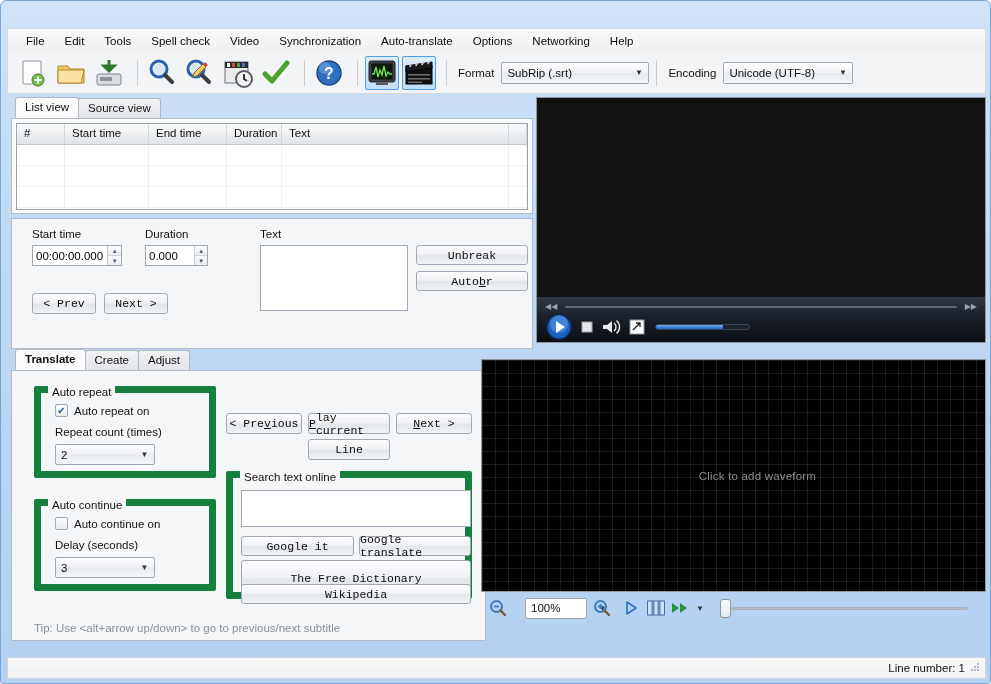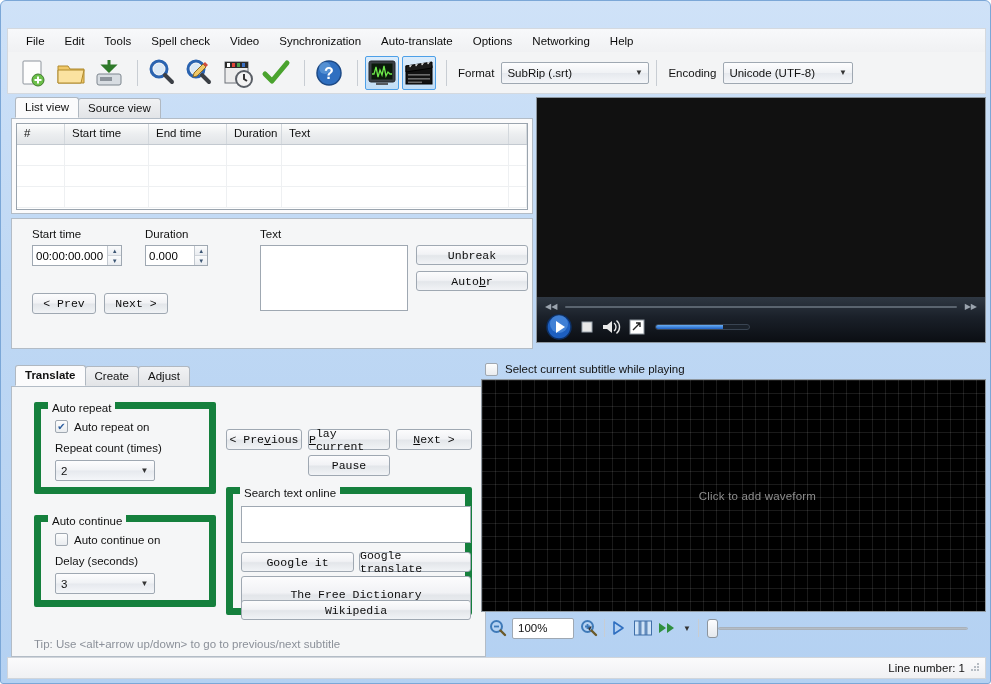--- a/index.html
+++ b/index.html
@@ -425,21 +425,21 @@
           <rect x="1" y="1" width="14" height="14" fill="#fff" stroke="#8d959e"></rect>
           <path d="M4 11L11 4M7 4h4v4" stroke="#222" stroke-width="1.4" fill="none"></path>
         </svg>
         <div style="margin-left:10px;width:95px;height:6px;border:1px solid #394452;border-radius:3px;background:#1b222b;overflow:hidden;">
           <div style="width:72%;height:100%;background:linear-gradient(180deg,#6aaef2,#1f62c6);"></div>
         </div>
       </div>
     </div>
   </div>
 
-  <div style="position:absolute;left:10px;top:364px;width:475px;height:292px;">
+  <div style="position:absolute;left:10px;top:348px;width:475px;height:292px;">
 
     <div class="tabstrip">
       <div class="tab active bold">Translate</div>
       <div class="tab">Create</div>
       <div class="tab">Adjust</div>
     </div>
 
     <div class="panel-border" style="height:271px;position:relative;background:#f5f6f7;">
 
       <div class="group" style="position:absolute;left:22px;top:15px;width:182px;height:92px;">
@@ -474,53 +474,49 @@
           <span>ious</span>
       </div>
       <div class="btn" style="position:absolute;left:296px;top:42px;width:82px;height:21px;">
         <u>P</u>
           <span>lay current</span>
       </div>
       <div class="btn" style="position:absolute;left:384px;top:42px;width:76px;height:21px;">
         <u>N</u>
           <span>ext &gt;</span>
       </div>
-      <div class="btn" style="position:absolute;left:296px;top:68px;width:82px;height:21px;">Pause</div>
+      <div class="btn" style="position:absolute;left:296px;top:68px;width:82px;height:21px;">Line</div>
 
       <div class="group" style="position:absolute;left:214px;top:100px;width:246px;height:128px;">
         <span class="group-title">Search text online</span>
         <div class="txtbox" style="position:absolute;left:8px;top:12px;width:230px;height:37px;"></div>
         <div class="btn" style="position:absolute;left:8px;top:58px;width:113px;height:20px;">Google it</div>
         <div class="btn" style="position:absolute;left:126px;top:58px;width:112px;height:20px;">Google translate</div>
         <div class="btn" style="position:absolute;left:8px;top:82px;width:230px;height:36px;">The Free Dictionary</div>
         <div class="btn" style="position:absolute;left:8px;top:106px;width:230px;height:20px;">Wikipedia</div>
       </div>
 
       <div style="position:absolute;left:22px;top:251px;font-size:11.5px;color:#8b9099;">Tip: Use &lt;alt+arrow up/down&gt; to go to previous/next subtitle</div>
     </div>
   </div>
 
   <div style="position:absolute;left:480px;top:358px;width:505px;height:288px;">
 
-    <div style="display:flex;align-items:center;height:20px;padding-left:4px;">
-      <span class="chk"></span>
-      <span style="margin-left:7px;font-size:11.5px;color:#111;">Select current subtitle while playing</span>
-    </div>
 
     <div class="waveform" style="height:233px;border:1px solid #8e979f;">
       <span class="wf-text">Click to add waveform</span>
     </div>
 
     <div style="display:flex;align-items:center;height:32px;padding-left:8px;">
       <svg width="18" height="18" viewBox="0 0 18 18">
         <circle cx="7.5" cy="7.5" r="5.5" fill="none" stroke="#3f7ab8" stroke-width="2"></circle>
         <path d="M5 7.5h5" stroke="#3f7ab8" stroke-width="1.8"></path>
         <path d="M11.5 11.5l4.5 4.5" stroke="#6b5a2a" stroke-width="2.4" stroke-linecap="round"></path>
       </svg>
-      <div class="combo" style="width:62px;height:21px;margin-left:5px;background:#fff;gap:38px;">
+      <div class="combo" style="width:62px;height:21px;margin-left:18px;background:#fff;gap:38px;">
         <span class="cval">100%</span>
         <span class="carrow">▼</span>
       </div>
       <svg width="18" height="18" viewBox="0 0 18 18" style="margin-left:6px;">
         <circle cx="7.5" cy="7.5" r="5.5" fill="none" stroke="#3f7ab8" stroke-width="2"></circle>
         <path d="M5 7.5h5M7.5 5v5" stroke="#3f7ab8" stroke-width="1.8"></path>
         <path d="M11.5 11.5l4.5 4.5" stroke="#6b5a2a" stroke-width="2.4" stroke-linecap="round"></path>
       </svg>
       <div class="tb-sep" style="height:18px;margin:0 6px;"></div>
       <svg width="14" height="16" viewBox="0 0 14 16">

